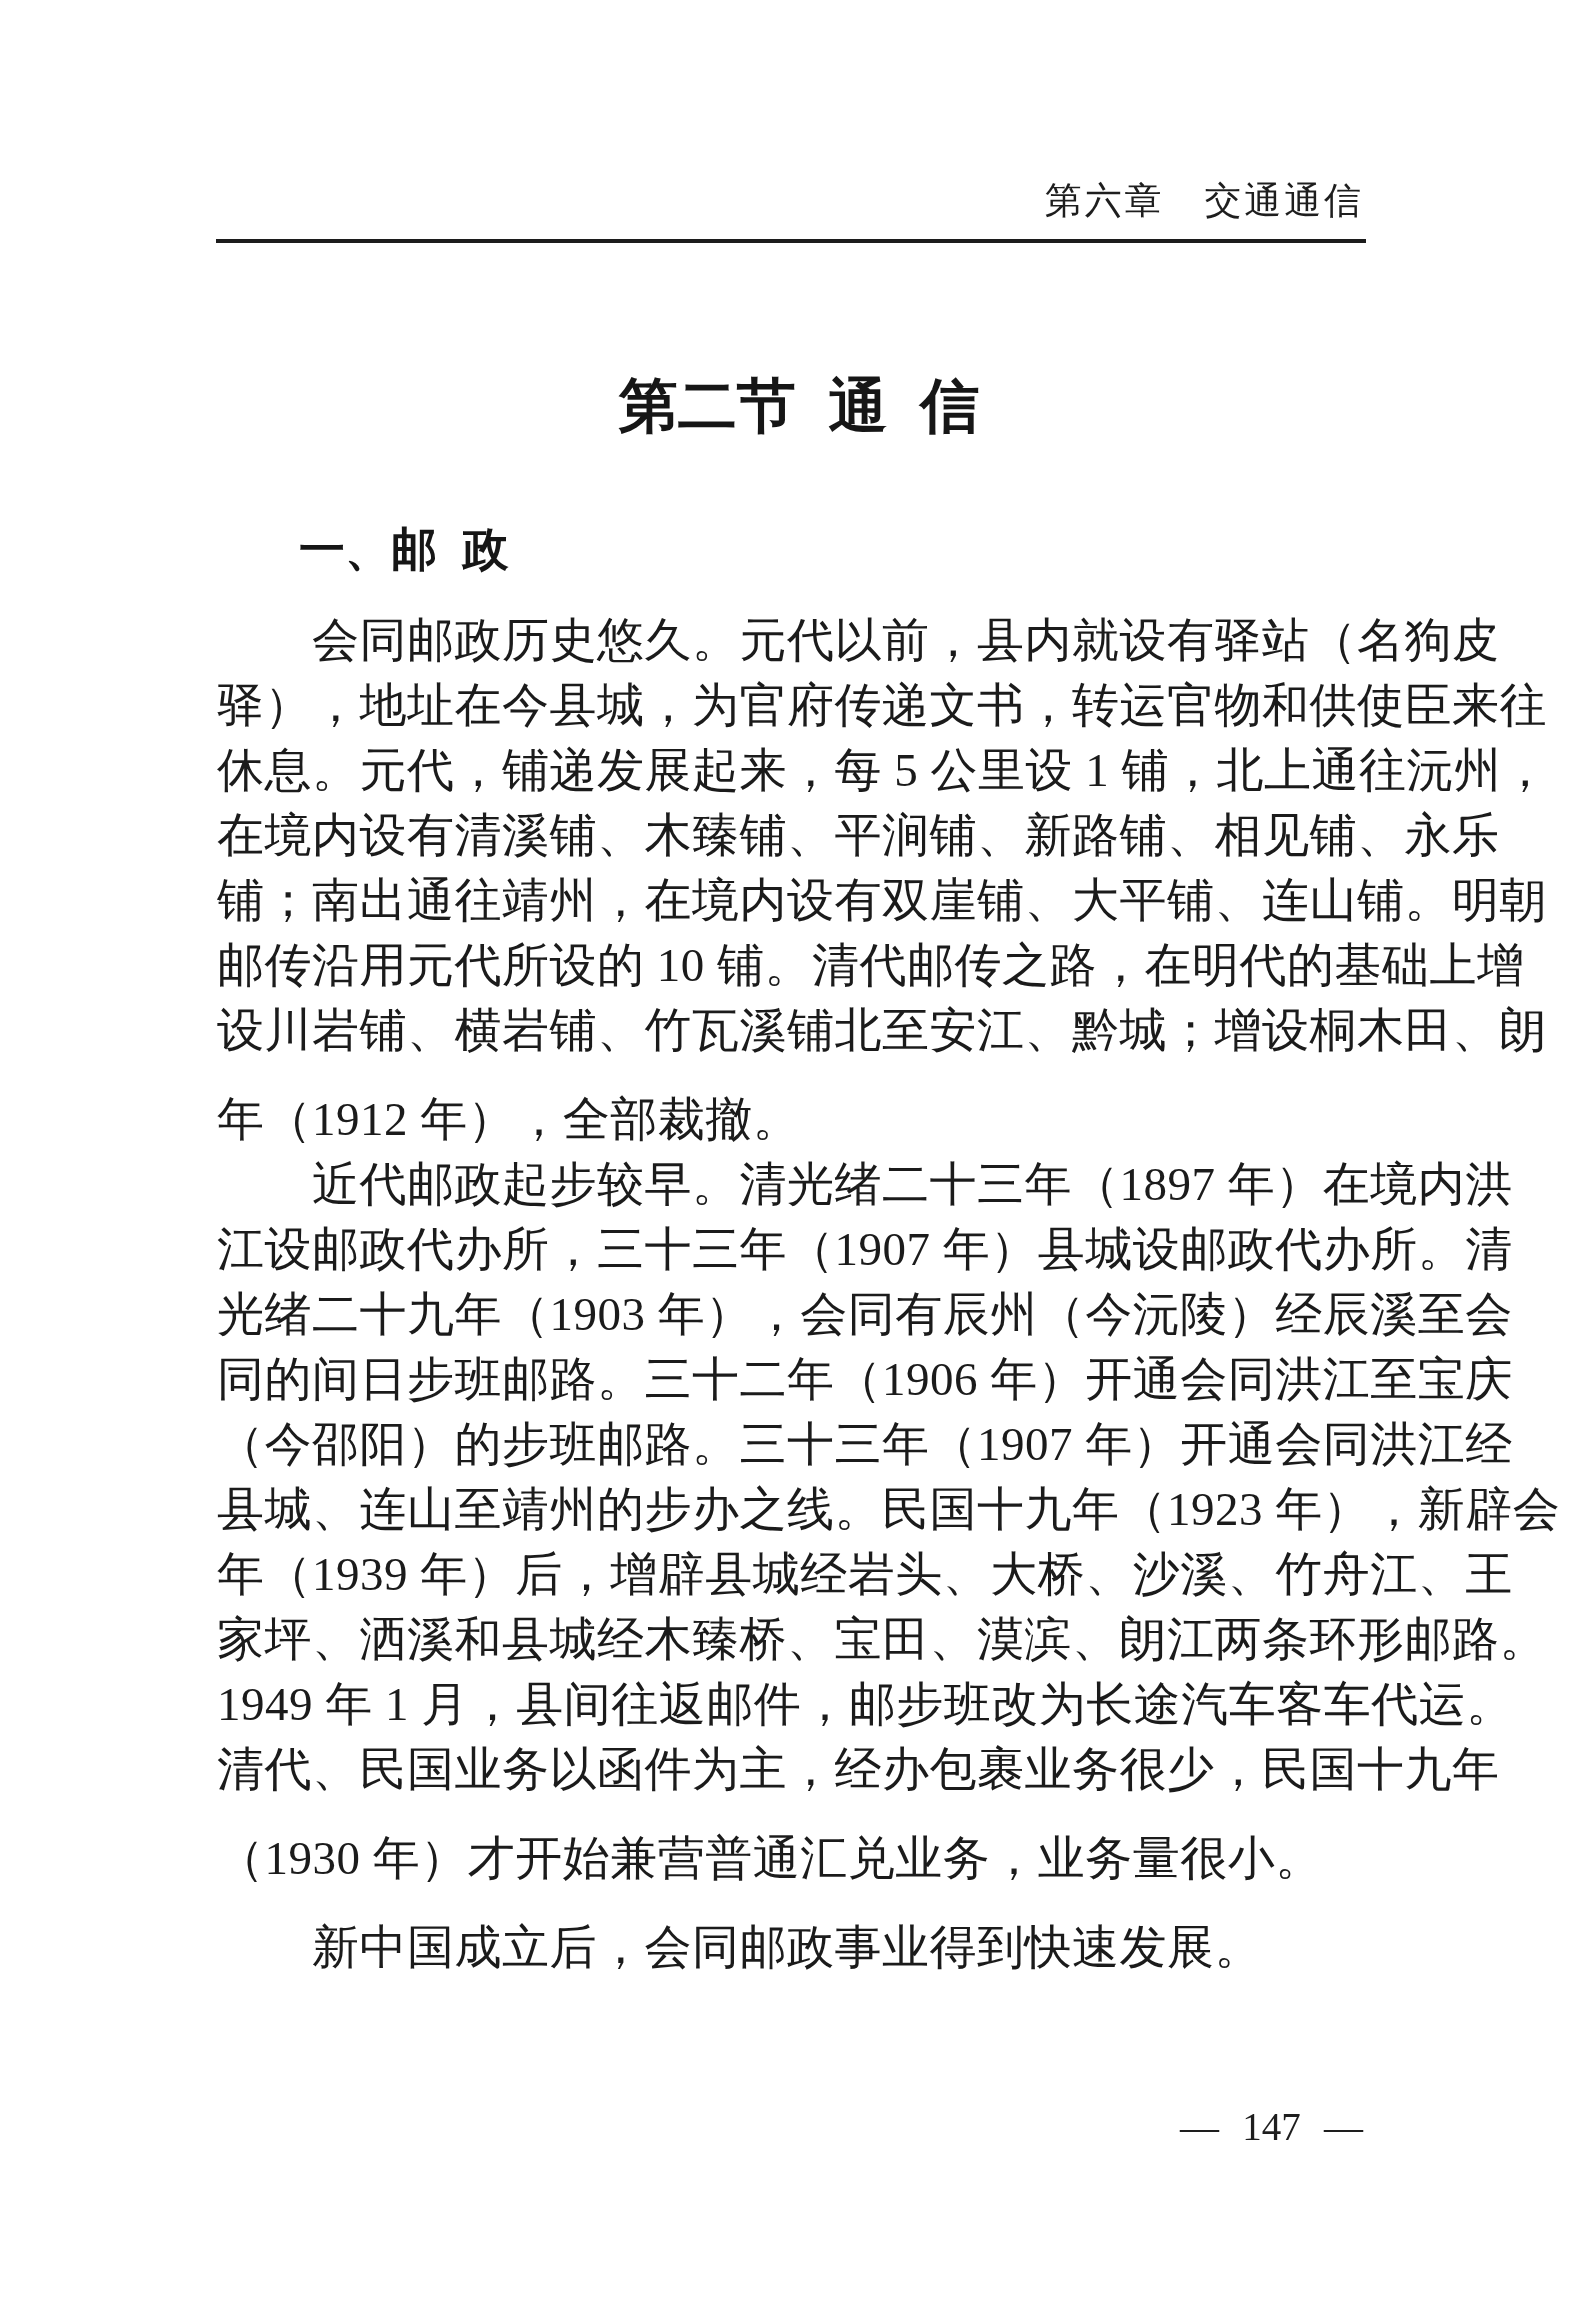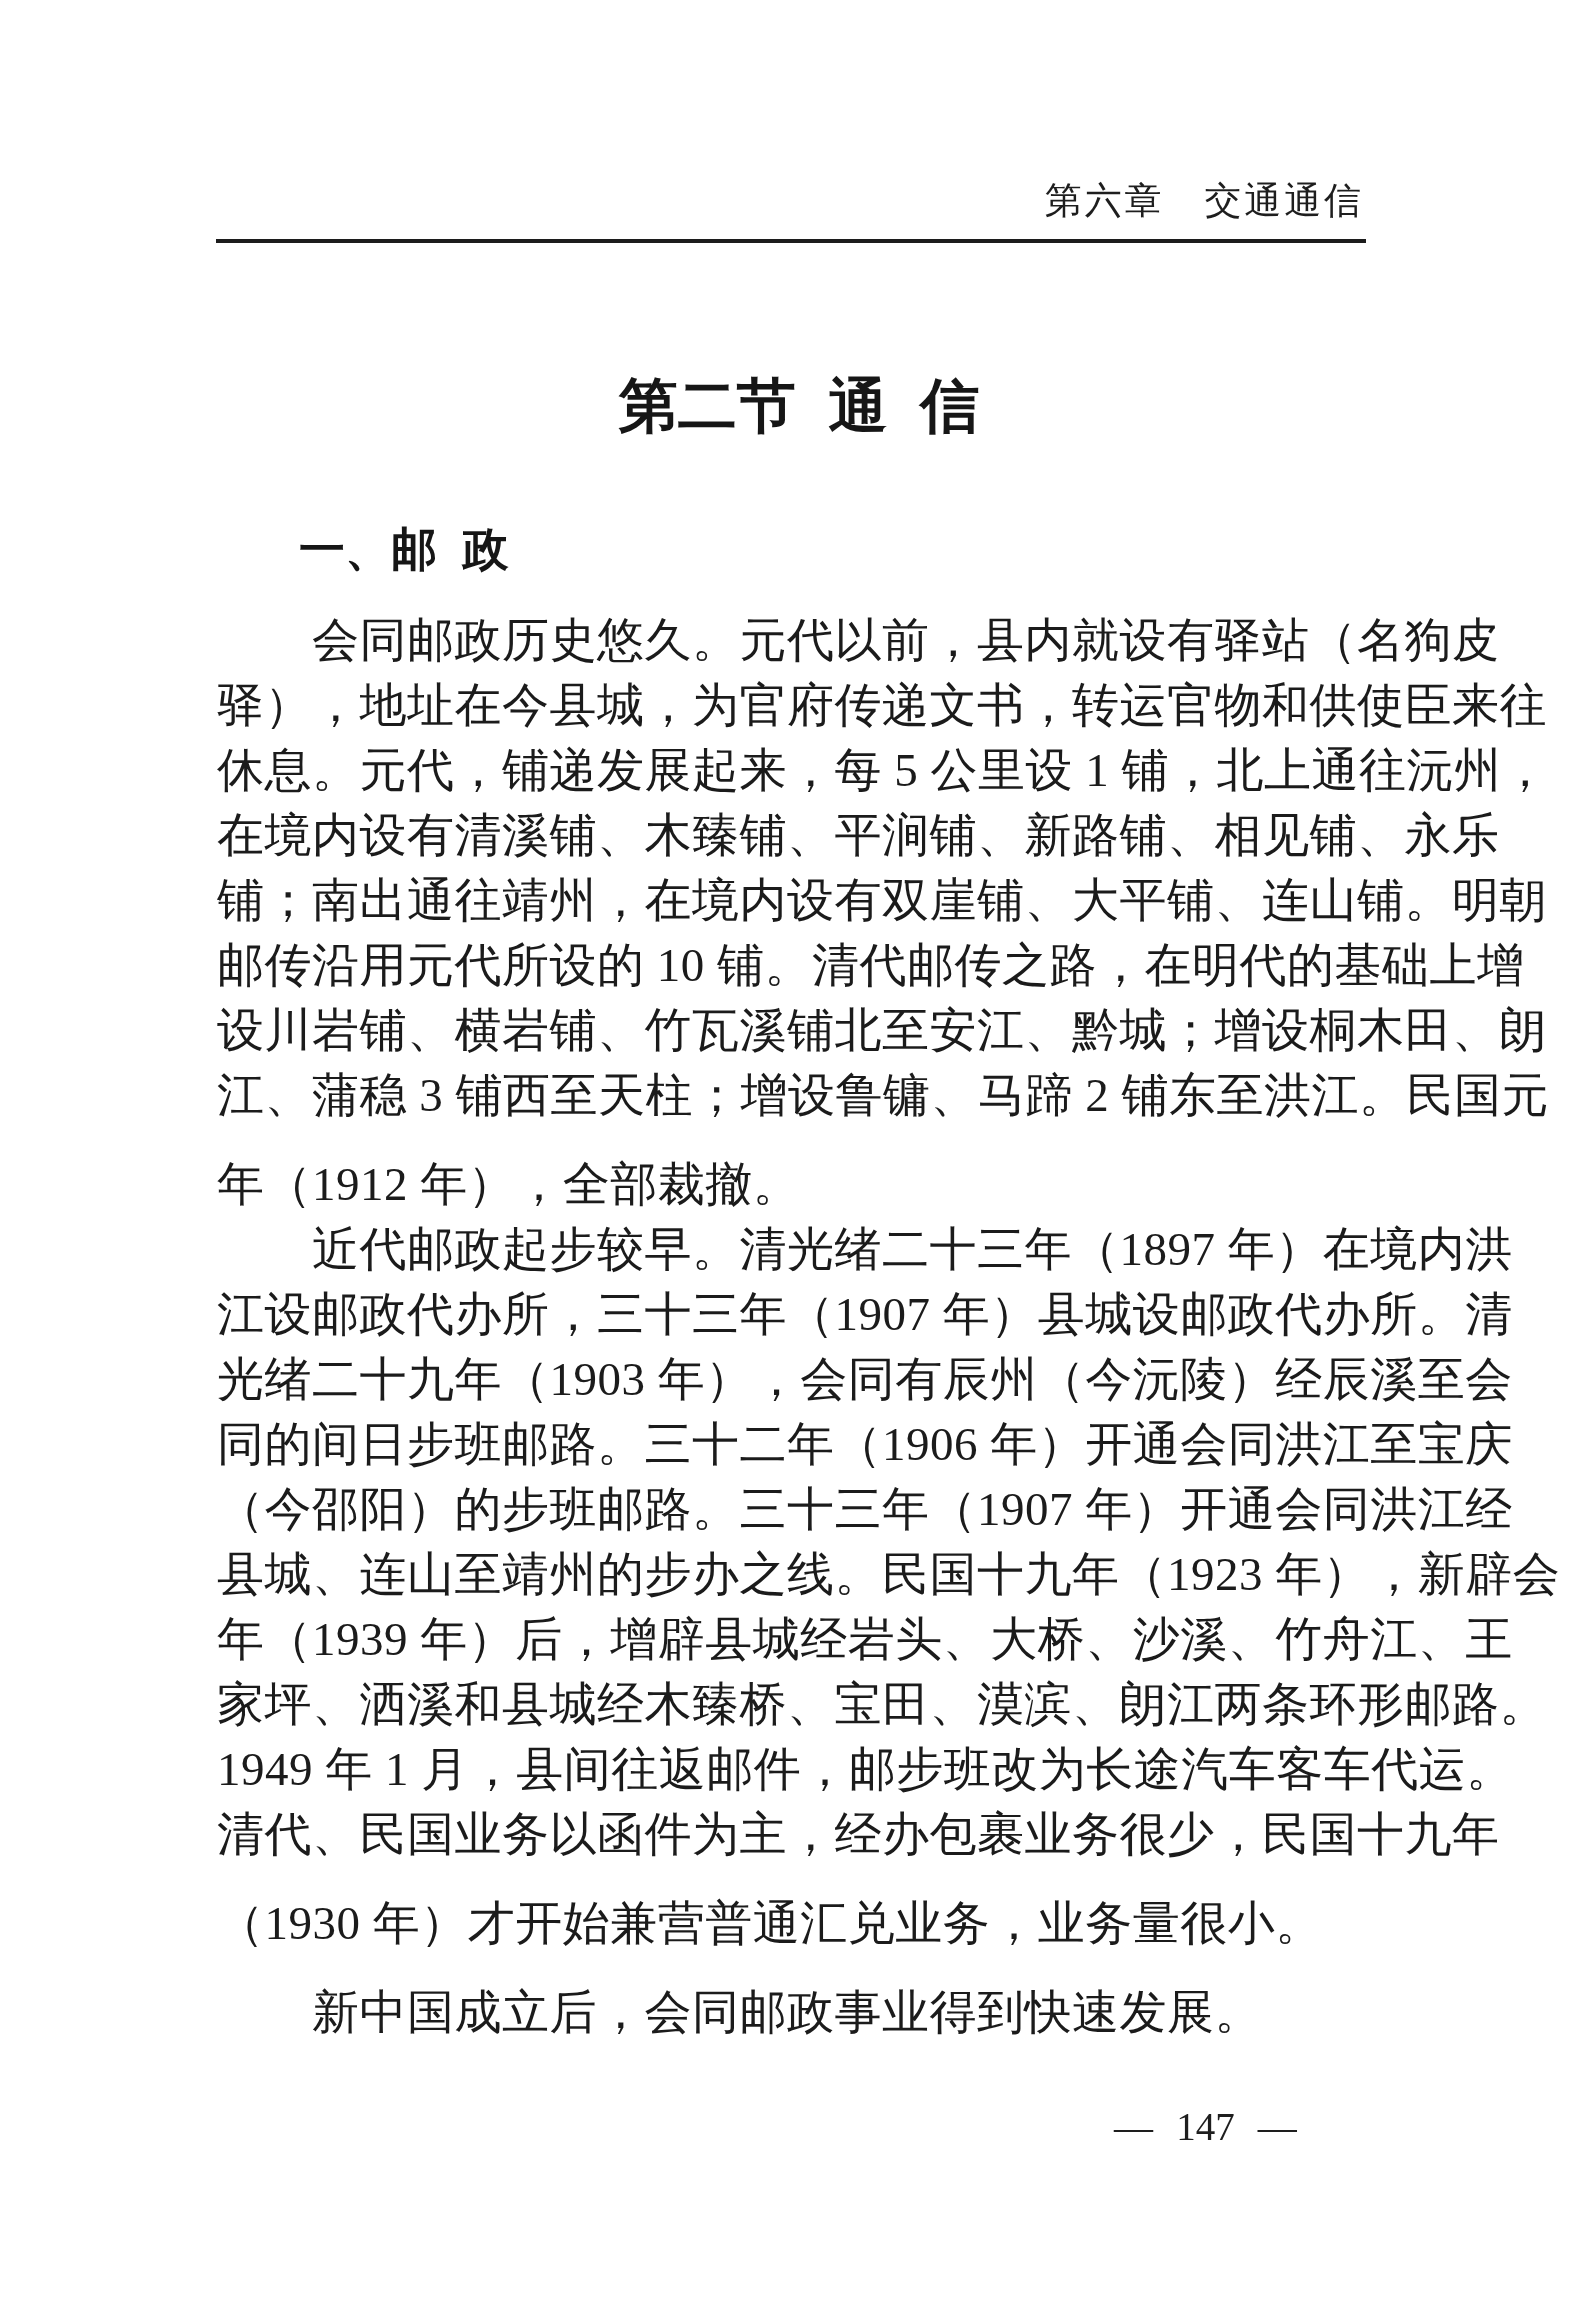--- a/index.html
+++ b/index.html
@@ -93,21 +93,21 @@
   .text-line.last {
     text-align-last: left;
     margin-top: 24px;
   }
   
   .page-number {
     position: absolute;
     top: 2105px;
     left: 1114px;
     width: 315px;
-    text-align: left;
+    text-align: center;
     font-size: 39px;
     line-height: 43px;
     word-spacing: 13.4px;
     font-family: "Liberation Serif", "DejaVu Serif", serif;
     color: #1e1e1e;
     white-space: pre;
   }
 </style>
 </head>
 <body>
@@ -124,21 +124,20 @@
 
   <div class="body-text" id="paragraphs">
       <div class="paragraph">
         <div class="text-line">　　会同邮政历史悠久。元代以前，县内就设有驿站（名狗皮</div>
         <div class="text-line">驿），地址在今县城，为官府传递文书，转运官物和供使臣来往</div>
         <div class="text-line">休息。元代，铺递发展起来，每 5 公里设 1 铺，北上通往沅州，</div>
         <div class="text-line">在境内设有清溪铺、木臻铺、平涧铺、新路铺、相见铺、永乐</div>
         <div class="text-line">铺；南出通往靖州，在境内设有双崖铺、大平铺、连山铺。明朝</div>
         <div class="text-line">邮传沿用元代所设的 10 铺。清代邮传之路，在明代的基础上增</div>
         <div class="text-line">设川岩铺、横岩铺、竹瓦溪铺北至安江、黔城；增设桐木田、朗</div>
-        <div class="text-line">江、蒲稳 3 铺西至天柱；增设鲁镛、马蹄 2 铺东至洪江。民国元</div>
         <div class="text-line last">年（1912 年），全部裁撤。</div>
       </div>
       <div class="paragraph">
         <div class="text-line">　　近代邮政起步较早。清光绪二十三年（1897 年）在境内洪</div>
         <div class="text-line">江设邮政代办所，三十三年（1907 年）县城设邮政代办所。清</div>
         <div class="text-line">光绪二十九年（1903 年），会同有辰州（今沅陵）经辰溪至会</div>
         <div class="text-line">同的间日步班邮路。三十二年（1906 年）开通会同洪江至宝庆</div>
         <div class="text-line">（今邵阳）的步班邮路。三十三年（1907 年）开通会同洪江经</div>
         <div class="text-line">县城、连山至靖州的步办之线。民国十九年（1923 年），新辟会</div>
         <div class="text-line">年（1939 年）后，增辟县城经岩头、大桥、沙溪、竹舟江、王</div>

